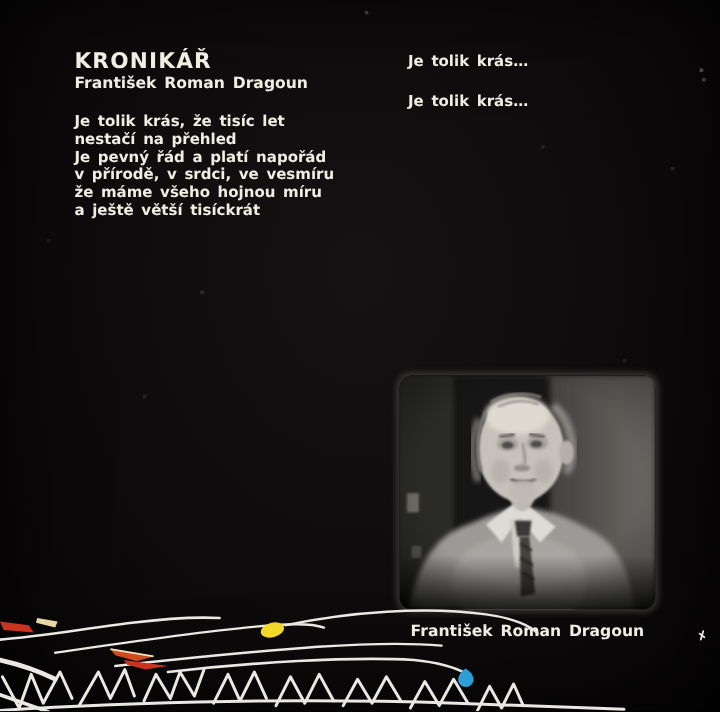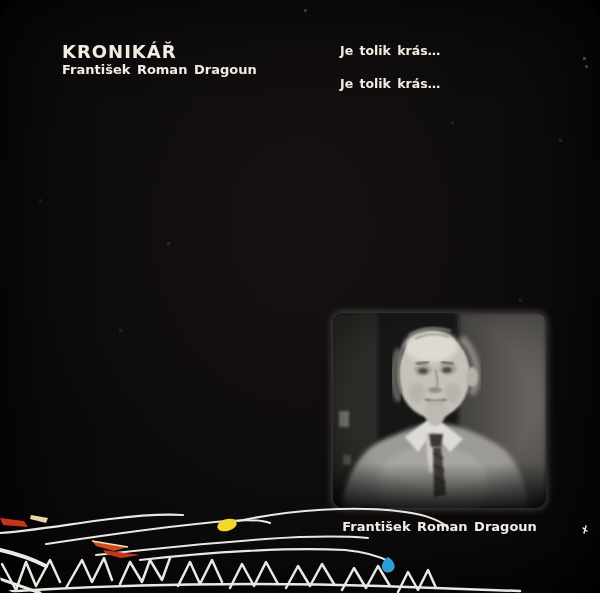--- a/index.html
+++ b/index.html
@@ -2,21 +2,20 @@
 <html><head>
 <meta charset="utf-8">
 <style>
   html,body{margin:0;padding:0;background:#000;}
   .page{
     position:relative;width:600px;height:593px;overflow:hidden;
     background:radial-gradient(ellipse at 50% 38%, #161213 0%, #0e0b0c 55%, #070506 100%);
     font-family:"DejaVu Sans","Liberation Sans",sans-serif;
     color:#f0ede3;
     box-shadow:inset 0 0 70px 12px rgba(0,0,0,0.65);
-    border-radius:18px;
   }
   .col{position:absolute;font-weight:bold;font-size:12.5px;line-height:14.8px;word-spacing:2px;}
   .col-left{left:62px;top:42px;width:270px;}
   .col-right{left:340px;top:44px;width:230px;}
   .page-title{font-size:18px;line-height:20px;letter-spacing:1px;margin:0;font-weight:bold;}
   .author{font-size:13px;line-height:15px;margin:0 0 17px 0;}
   .stanza{white-space:pre-line;margin:0 0 15.5px 0;}
   .photo{
     position:absolute;left:333px;top:313px;width:213px;height:195px;
     border-radius:10px;overflow:hidden;
@@ -43,20 +42,26 @@
   }
 </style>
 </head>
 <body>
 
 <div class="page">
 
   <div class="col col-left">
     <h1 class="page-title">KRONIKÁŘ</h1>
     <div class="author">František Roman Dragoun</div>
+    <div class="stanza">Je tolik krás, že tisíc let
+nestačí na přehled
+Je pevný řád a platí napořád
+v přírodě, v srdci, ve vesmíru
+že máme všeho hojnou míru
+a ještě větší tisíckrát</div>
   </div>
 
   <div class="col col-right">
     <div class="stanza" style="margin-bottom:18px;">Je tolik krás…</div>
     <div class="stanza">Je tolik krás…</div>
   </div>
 
   <div class="photo">
     <svg width="213" height="195" viewBox="0 0 213 195">
       <defs>

